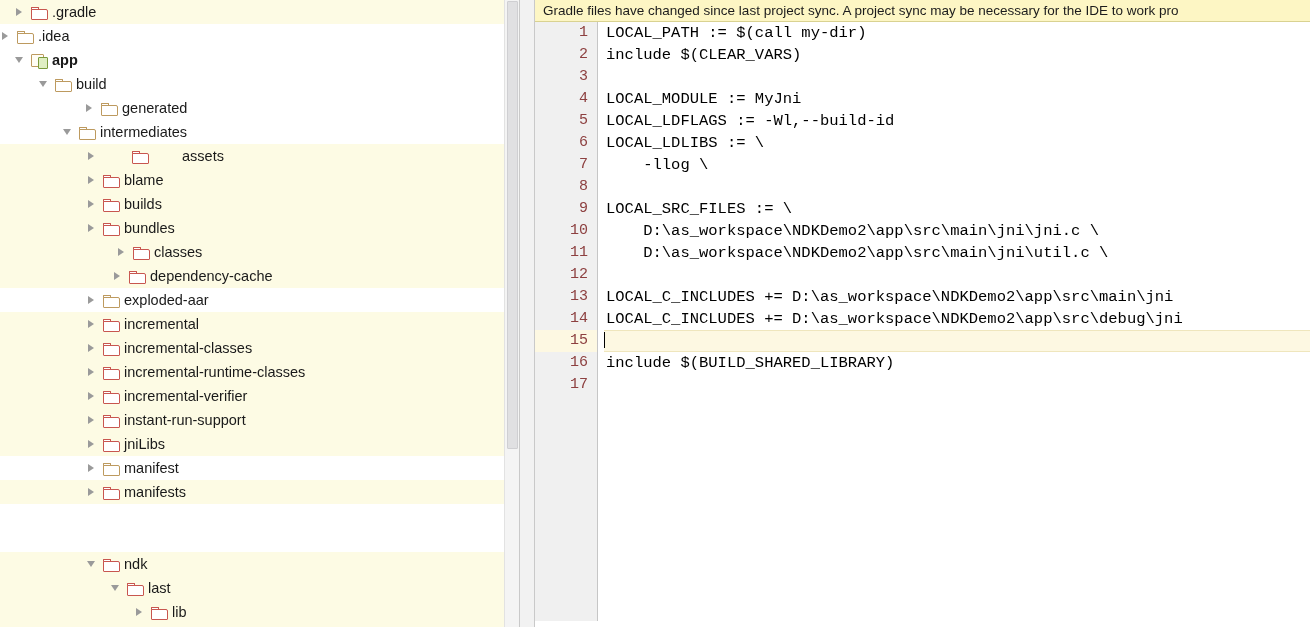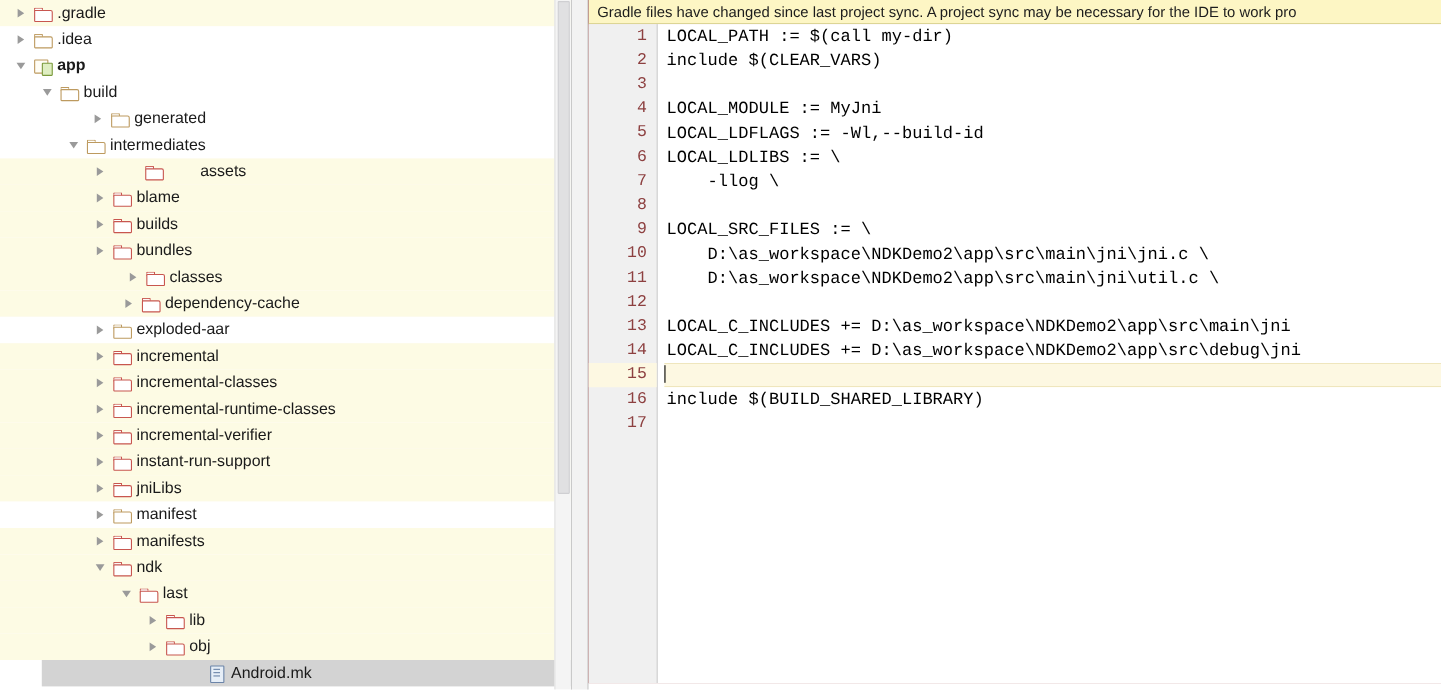--- a/index.html
+++ b/index.html
@@ -160,21 +160,21 @@
     background: #f2f2f2;
     border-left: 1px solid #c9c9c9;
     border-right: 1px solid #c9c9c9;
   }
 
   
   #editor-panel {
     position: relative;
     flex: 1 1 auto;
     height: 621px;
-    background: #7f1d1d;
+    background: #be185d;
     overflow: hidden;
   }
   #notification-bar {
     position: relative;
     height: 22px;
     line-height: 21px;
     background: #fdf6c4;
     border-bottom: 1px solid #d9d291;
     color: #1c1c1c;
     font-size: 13.5px;
@@ -239,21 +239,21 @@
 
 <div id="app">
 
   <div id="project-panel">
     <div class="tree-rows" id="tree-rows">
         <div class="tree-row bg-yellow" style="padding-left: 14px;">
           <span class="twisty collapsed"></span>
           <span class="ic folder folder-red"></span>
           <span class="tree-label">.gradle</span>
         </div>
-        <div class="tree-row bg-white" style="padding-left: 14px;">
+        <div class="tree-row bg-white" style="padding-left: 0;">
           <span class="twisty collapsed"></span>
           <span class="ic folder folder-tan"></span>
           <span class="tree-label">.idea</span>
         </div>
         <div class="tree-row bg-white" style="padding-left: 14px;">
           <span class="twisty expanded"></span>
           <span class="ic module"></span>
           <span class="tree-label bold">app</span>
         </div>
         <div class="tree-row bg-white" style="padding-left: 38px;">
@@ -339,21 +339,21 @@
         <div class="tree-row bg-white" style="padding-left: 86px;">
           <span class="twisty collapsed"></span>
           <span class="ic folder folder-tan"></span>
           <span class="tree-label">manifest</span>
         </div>
         <div class="tree-row bg-yellow" style="padding-left: 86px;">
           <span class="twisty collapsed"></span>
           <span class="ic folder folder-red"></span>
           <span class="tree-label">manifests</span>
         </div>
-        <div class="tree-row bg-yellow" style="padding-left: 86px;">
+        <div class="tree-row bg-yellow" style="padding-left: 86px; margin-top: 48px;">
           <span class="twisty expanded"></span>
           <span class="ic folder folder-red"></span>
           <span class="tree-label">ndk</span>
         </div>
         <div class="tree-row bg-yellow" style="padding-left: 110px;">
           <span class="twisty expanded"></span>
           <span class="ic folder folder-red"></span>
           <span class="tree-label">last</span>
         </div>
         <div class="tree-row bg-yellow" style="padding-left: 134px;">

